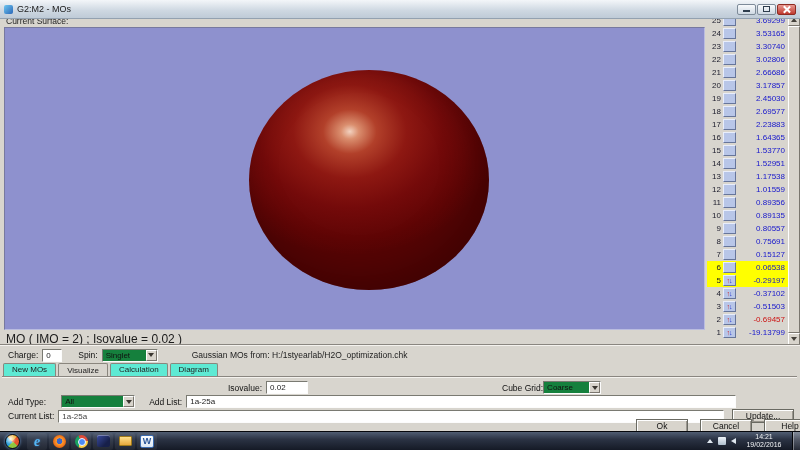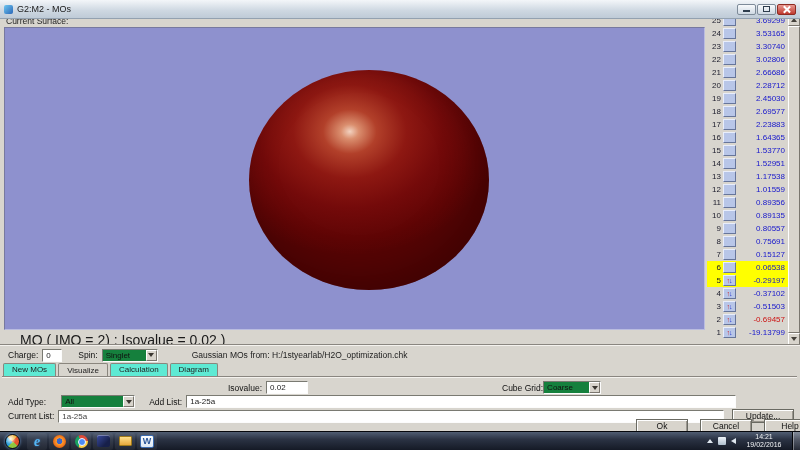--- a/index.html
+++ b/index.html
@@ -20,21 +20,21 @@
   .closex::before,.closex::after{content:"";position:absolute;left:4px;top:0;width:1.6px;height:9px;background:#fff}
   .closex::before{transform:rotate(45deg)}
   .closex::after{transform:rotate(-45deg)}
 
   
   .surface-label{position:absolute;left:6px;top:16px;font-size:8.5px;color:#222}
   .viewport{position:absolute;left:4px;top:27px;width:701px;height:303px;background:#8e91ce;border:1px solid;border-color:#77799f #babce0 #babce0 #77799f}
   .orbital{position:absolute;left:244px;top:42px;width:240px;height:220px;border-radius:50%;
     background:radial-gradient(ellipse 62% 56% at 42% 28%, #f2d2c0 0%, #da8e6e 6%, #b2402a 18%, #8e1812 38%, #740a0a 62%, #600505 86%, #560404 100%);
     box-shadow:inset -10px -16px 34px rgba(40,0,0,.45)}
-  .caption{position:absolute;left:20px;top:332px;font-size:14px;color:#1a1a1a}
+  .caption{position:absolute;left:6px;top:332px;font-size:12px;color:#1a1a1a}
 
   
   .mo-panel{position:absolute;left:707px;top:14px;width:93px;height:331px;background:#d8d5ce}
   .mo-rows{position:absolute;left:0;top:0;width:81px}
   .mo-row{display:flex;align-items:center;height:13px;font-size:8px;padding-left:1px}
   .mo-row.hl{background:#ffff00}
   .mo-row .num{width:13px;text-align:right;color:#1a1a2a;flex:none}
   .mo-row .box{width:13px;height:11px;margin:0 2px;background:#b8c6e8;border:1px solid;border-color:#e9eefb #66759a #66759a #e9eefb;display:flex;align-items:center;justify-content:center;flex:none;overflow:hidden}
   .mo-row .val{flex:1;text-align:right;color:#1515cc;padding-right:3px;white-space:nowrap}
   .mo-row.cur .val{color:#cc1111}
@@ -160,21 +160,21 @@
 
   <div class="mo-row" data-name="mo-row">
     <span class="num" data-name="mo-number">21</span>
     <span class="box" data-name="mo-checkbox"></span>
     <span class="val" data-name="mo-energy">2.66686</span>
   </div>
 
   <div class="mo-row" data-name="mo-row">
     <span class="num" data-name="mo-number">20</span>
     <span class="box" data-name="mo-checkbox"></span>
-    <span class="val" data-name="mo-energy">2.28712</span>
+    <span class="val" data-name="mo-energy">3.17857</span>
   </div>
 
   <div class="mo-row" data-name="mo-row">
     <span class="num" data-name="mo-number">19</span>
     <span class="box" data-name="mo-checkbox"></span>
     <span class="val" data-name="mo-energy">2.45030</span>
   </div>
 
   <div class="mo-row" data-name="mo-row">
     <span class="num" data-name="mo-number">18</span>

